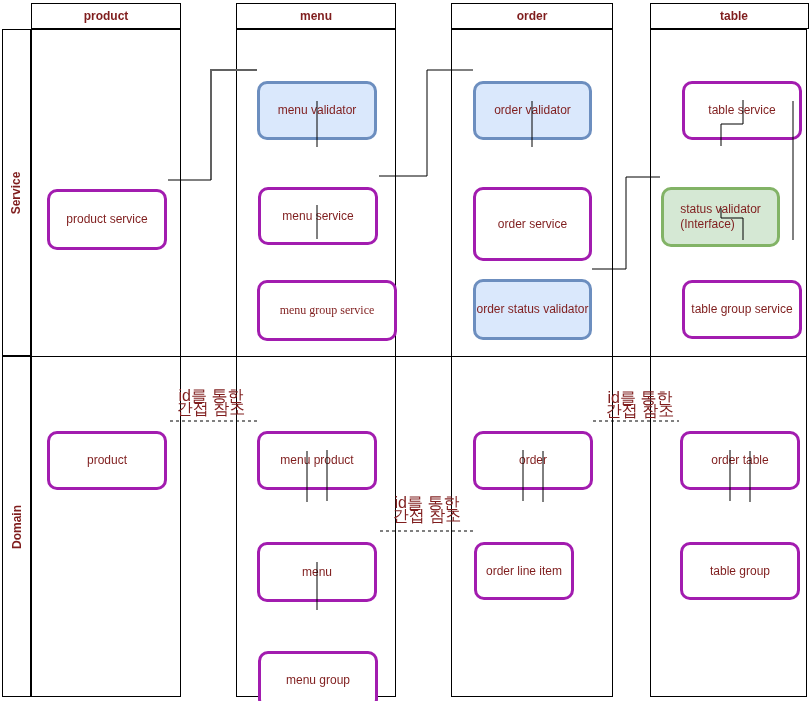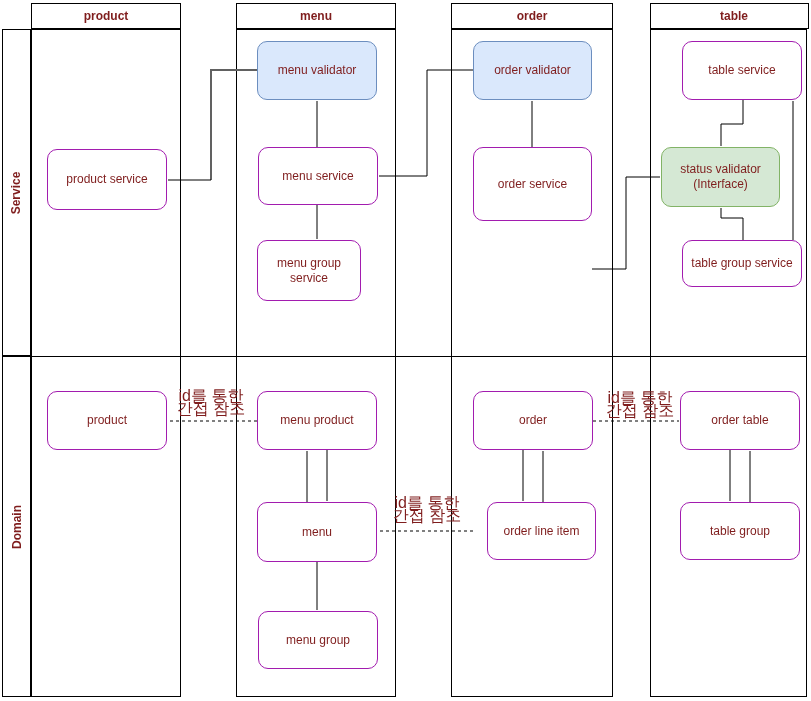--- a/index.html
+++ b/index.html
@@ -25,24 +25,25 @@
   }
   .rowlabel-cell span{
     transform:rotate(-90deg);font-size:12px;font-weight:bold;white-space:nowrap;
   }
   .row-divider{
     position:absolute;left:2px;top:356px;width:805px;height:0;
     border-top:1px solid #000;z-index:3;
   }
   .node{
     position:absolute;box-sizing:border-box;
-    border:1px solid #a21caf;border-radius:10px;background:#fff;
+    border:3px solid #a21caf;border-radius:10px;background:#fff;
     display:flex;align-items:center;justify-content:center;
-    font-size:12px;line-height:15px;text-align:center;white-space:pre-line;
+    font-size:12px;line-height:15px;text-align:left;white-space:pre-line;
     z-index:4;
+    margin-top:40px;
   }
   .node.blue{background:#dae8fc;border-color:#6c8ebf;}
   .node.green{background:#d5e8d4;border-color:#82b366;}
   .edge-label{
     position:absolute;transform:translateX(-50%);
     font-size:16px;line-height:13px;text-align:center;white-space:pre-line;
     z-index:6;
   }
   #edges{position:absolute;left:0;top:0;z-index:5;}
   #edges path{fill:none;}
@@ -108,34 +109,35 @@
     <path class="solid" d="M523,450 L523,501" marker-end="url(#arr)"></path>
     <path class="solid" d="M543,502 L543,451" marker-end="url(#arr)"></path>
     <path class="dashed" d="M593,421 L679,421" marker-end="url(#arr)"></path>
     <path class="solid" d="M730,450 L730,501" marker-end="url(#arr)"></path>
     <path class="solid" d="M750,502 L750,451" marker-end="url(#arr)"></path>
   </svg>
 
   <div class="node" style="left:47px;top:149px;width:120px;height:61px;">product service</div>
   <div class="node blue" style="left:257px;top:41px;width:120px;height:59px;">menu validator</div>
   <div class="node" style="left:258px;top:147px;width:120px;height:58px;">menu service</div>
-  <div class="node" style="left:257px;top:240px;width:104px;height:61px;">menu group service</div>
+  <div class="node" style="left:257px;top:240px;width:140px;height:61px;font-family:Liberation Serif, serif;">menu group service</div>
   <div class="node blue" style="left:473px;top:41px;width:119px;height:59px;">order validator</div>
   <div class="node" style="left:473px;top:147px;width:119px;height:74px;">order service</div>
+  <div class="node blue" style="left:473px;top:239px;width:119px;height:61px;">order status validator</div>
   <div class="node" style="left:682px;top:41px;width:120px;height:59px;">table service</div>
   <div class="node green" style="left:661px;top:147px;width:119px;height:60px;">status validator
 (Interface)</div>
-  <div class="node" style="left:682px;top:240px;width:120px;height:47px;">table group service</div>
+  <div class="node" style="left:682px;top:240px;width:120px;height:59px;">table group service</div>
 
   <div class="node" style="left:47px;top:391px;width:120px;height:59px;">product</div>
   <div class="node" style="left:257px;top:391px;width:120px;height:59px;">menu product</div>
   <div class="node" style="left:257px;top:502px;width:120px;height:60px;">menu</div>
   <div class="node" style="left:258px;top:611px;width:120px;height:58px;">menu group</div>
   <div class="node" style="left:473px;top:391px;width:120px;height:59px;">order</div>
-  <div class="node" style="left:487px;top:502px;width:109px;height:58px;">order line item</div>
+  <div class="node" style="left:474px;top:502px;width:100px;height:58px;">order line item</div>
   <div class="node" style="left:680px;top:391px;width:120px;height:59px;">order table</div>
   <div class="node" style="left:680px;top:502px;width:120px;height:58px;">table group</div>
 
   <div class="edge-label" style="left:211px;top:389px;">id를 통한
 간접 참조</div>
   <div class="edge-label" style="left:427px;top:496px;">id를 통한
 간접 참조</div>
   <div class="edge-label" style="left:640px;top:391px;">id를 통한
 간접 참조</div>
 

